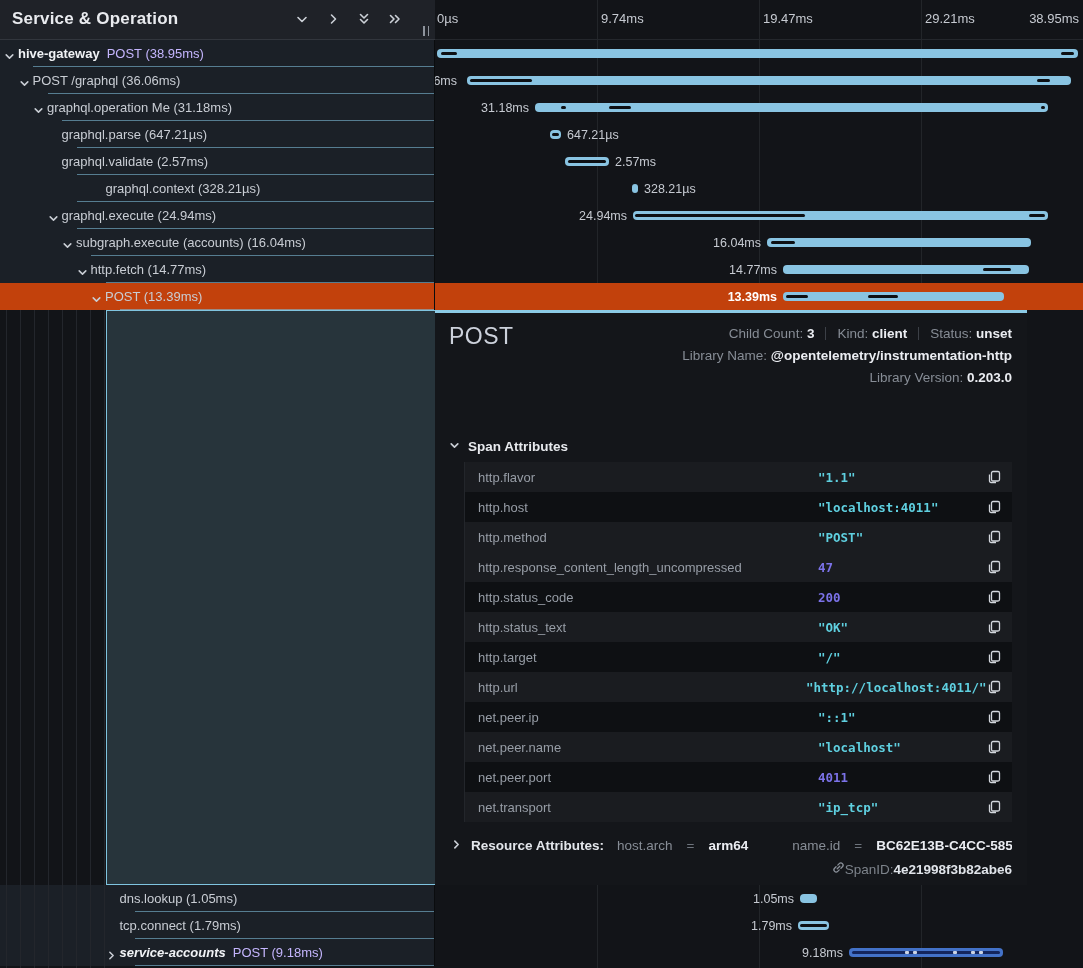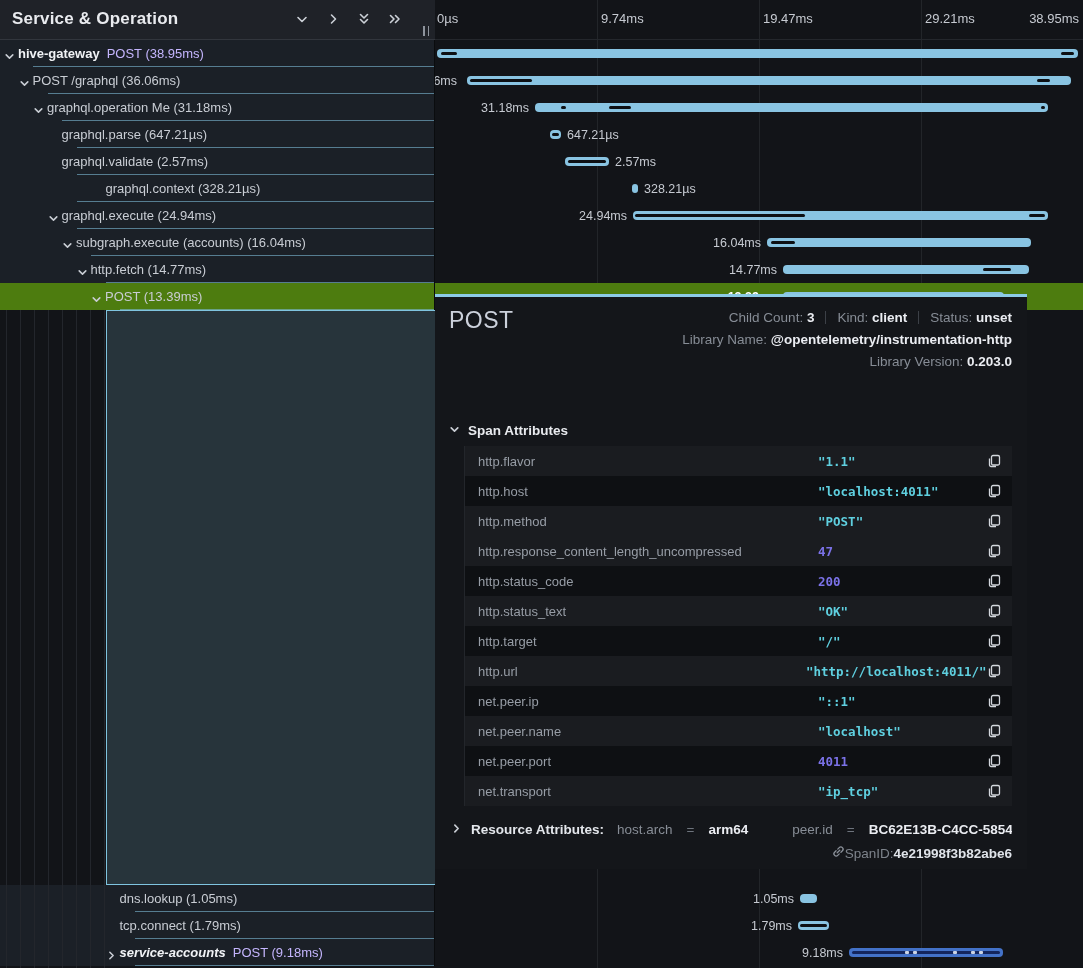--- a/index.html
+++ b/index.html
@@ -35,21 +35,21 @@
   .guides i{ position:absolute; top:0; width:1px; height:100%; background:#23262c; }
   
   .rows{ position:absolute; left:0; top:40px; width:1083px; z-index:1; }
   .rows.bottom{ top:885px; }
   .row{ position:relative; height:27px; display:flex; cursor:pointer; }
   .tcell{
     position:relative; width:435px; height:27px; background:#1b2027; overflow:hidden;
     border-right:1px solid #0a0c0e;
   }
   .bcell{ position:relative; width:648px; height:27px; }
-  .row.sel .tcell, .row.sel .bcell{ background:#4d7c0f; }
+  .row.sel .tcell, .row.sel .bcell{ background:#c2410c; }
   .sep{ position:absolute; bottom:0; height:1px; right:0; background:rgba(127,189,216,.6); }
   .tree-label{
     position:absolute; top:0; height:27px; display:flex; align-items:center;
     font-size:13px; color:#c9cdd4; white-space:nowrap;
   }
   .tree-label .svc{ font-weight:bold; color:#f1f3f6; margin-right:7px; }
   .tree-label .svc.it{ font-style:italic; }
   .tree-label .op{ color:#c4b5fd; }
   .tchev{ position:absolute; top:8px; width:11px; height:11px; }
   .tchev svg{ stroke:#c9cdd4; fill:none; stroke-width:1.4; stroke-linecap:round; stroke-linejoin:round; }
@@ -64,21 +64,21 @@
     font-size:12.5px; color:#c6cad1; white-space:nowrap;
   }
   .bar-lab.clip{ overflow:hidden; justify-content:flex-end; }
   .row.sel .bar-lab{ color:#ffffff; font-weight:bold; }
   
   .detail-spacer{
     position:absolute; left:106px; top:310px; width:329px; height:575px;
     background:#27343b; border:1px solid #7fc4e0; border-right:none; z-index:4;
   }
   .detail{
-    position:absolute; left:435px; top:294px; width:592px; height:575px;
+    position:absolute; left:435px; top:310px; width:592px; height:575px;
     background:#14161a; border-top:3px solid #8ccbe6; z-index:4; color:#d6dae1;
   }
   .detail-head{ position:relative; min-height:104px; }
   .detail-title{ position:absolute; left:14px; top:10px; font-size:23px; color:#ccd1db; letter-spacing:.5px; }
   .meta{ padding:10px 15px 0 120px; text-align:right; }
   .meta-line{ line-height:22px; font-size:13.5px; white-space:nowrap; }
   .meta-line .lab{ color:#878d96; }
   .meta-line .val{ color:#ebedf2; font-weight:bold; }
   .metasep{ display:inline-block; width:1px; height:13px; background:#3c4047; margin:0 11px; vertical-align:-2px; }
   .attr-title{ display:flex; align-items:center; gap:8px; margin:22px 0 8px 14px; font-size:13.5px; font-weight:bold; color:#e8eaee; }
@@ -454,21 +454,21 @@
       </div>
     <div class="res" id="res-line">
       <span><svg width="11" height="11" viewBox="0 0 10 10">
             <polyline points="3.5,2 6.5,5 3.5,8"></polyline>
           </svg></span>
       <span class="res-title">Resource Attributes:</span>
     <span class="k">host.arch</span>
         <span class="eq">=</span>
         <span class="v">arm64</span>
         <span class="metasep"></span>
-        <span class="k">peer.id</span>
+        <span class="k">name.id</span>
         <span class="eq">=</span>
         <span class="v">BC62E13B-C4CC-5854-9788-256...</span>
       </div>
     <div class="spanid">
       <span><svg width="13" height="13" viewBox="0 0 14 14">
             <path d="M5.6 8.4 L8.4 5.6 M4.4 6.2 L2.8 7.8 a2.4 2.4 0 0 0 3.4 3.4 L7.8 9.6 M9.6 7.8 L11.2 6.2 a2.4 2.4 0 0 0 -3.4 -3.4 L6.2 4.4"></path>
           </svg></span>
       <span class="lab">SpanID:</span>
       <span class="val">4e21998f3b82abe6</span>
     </div>

